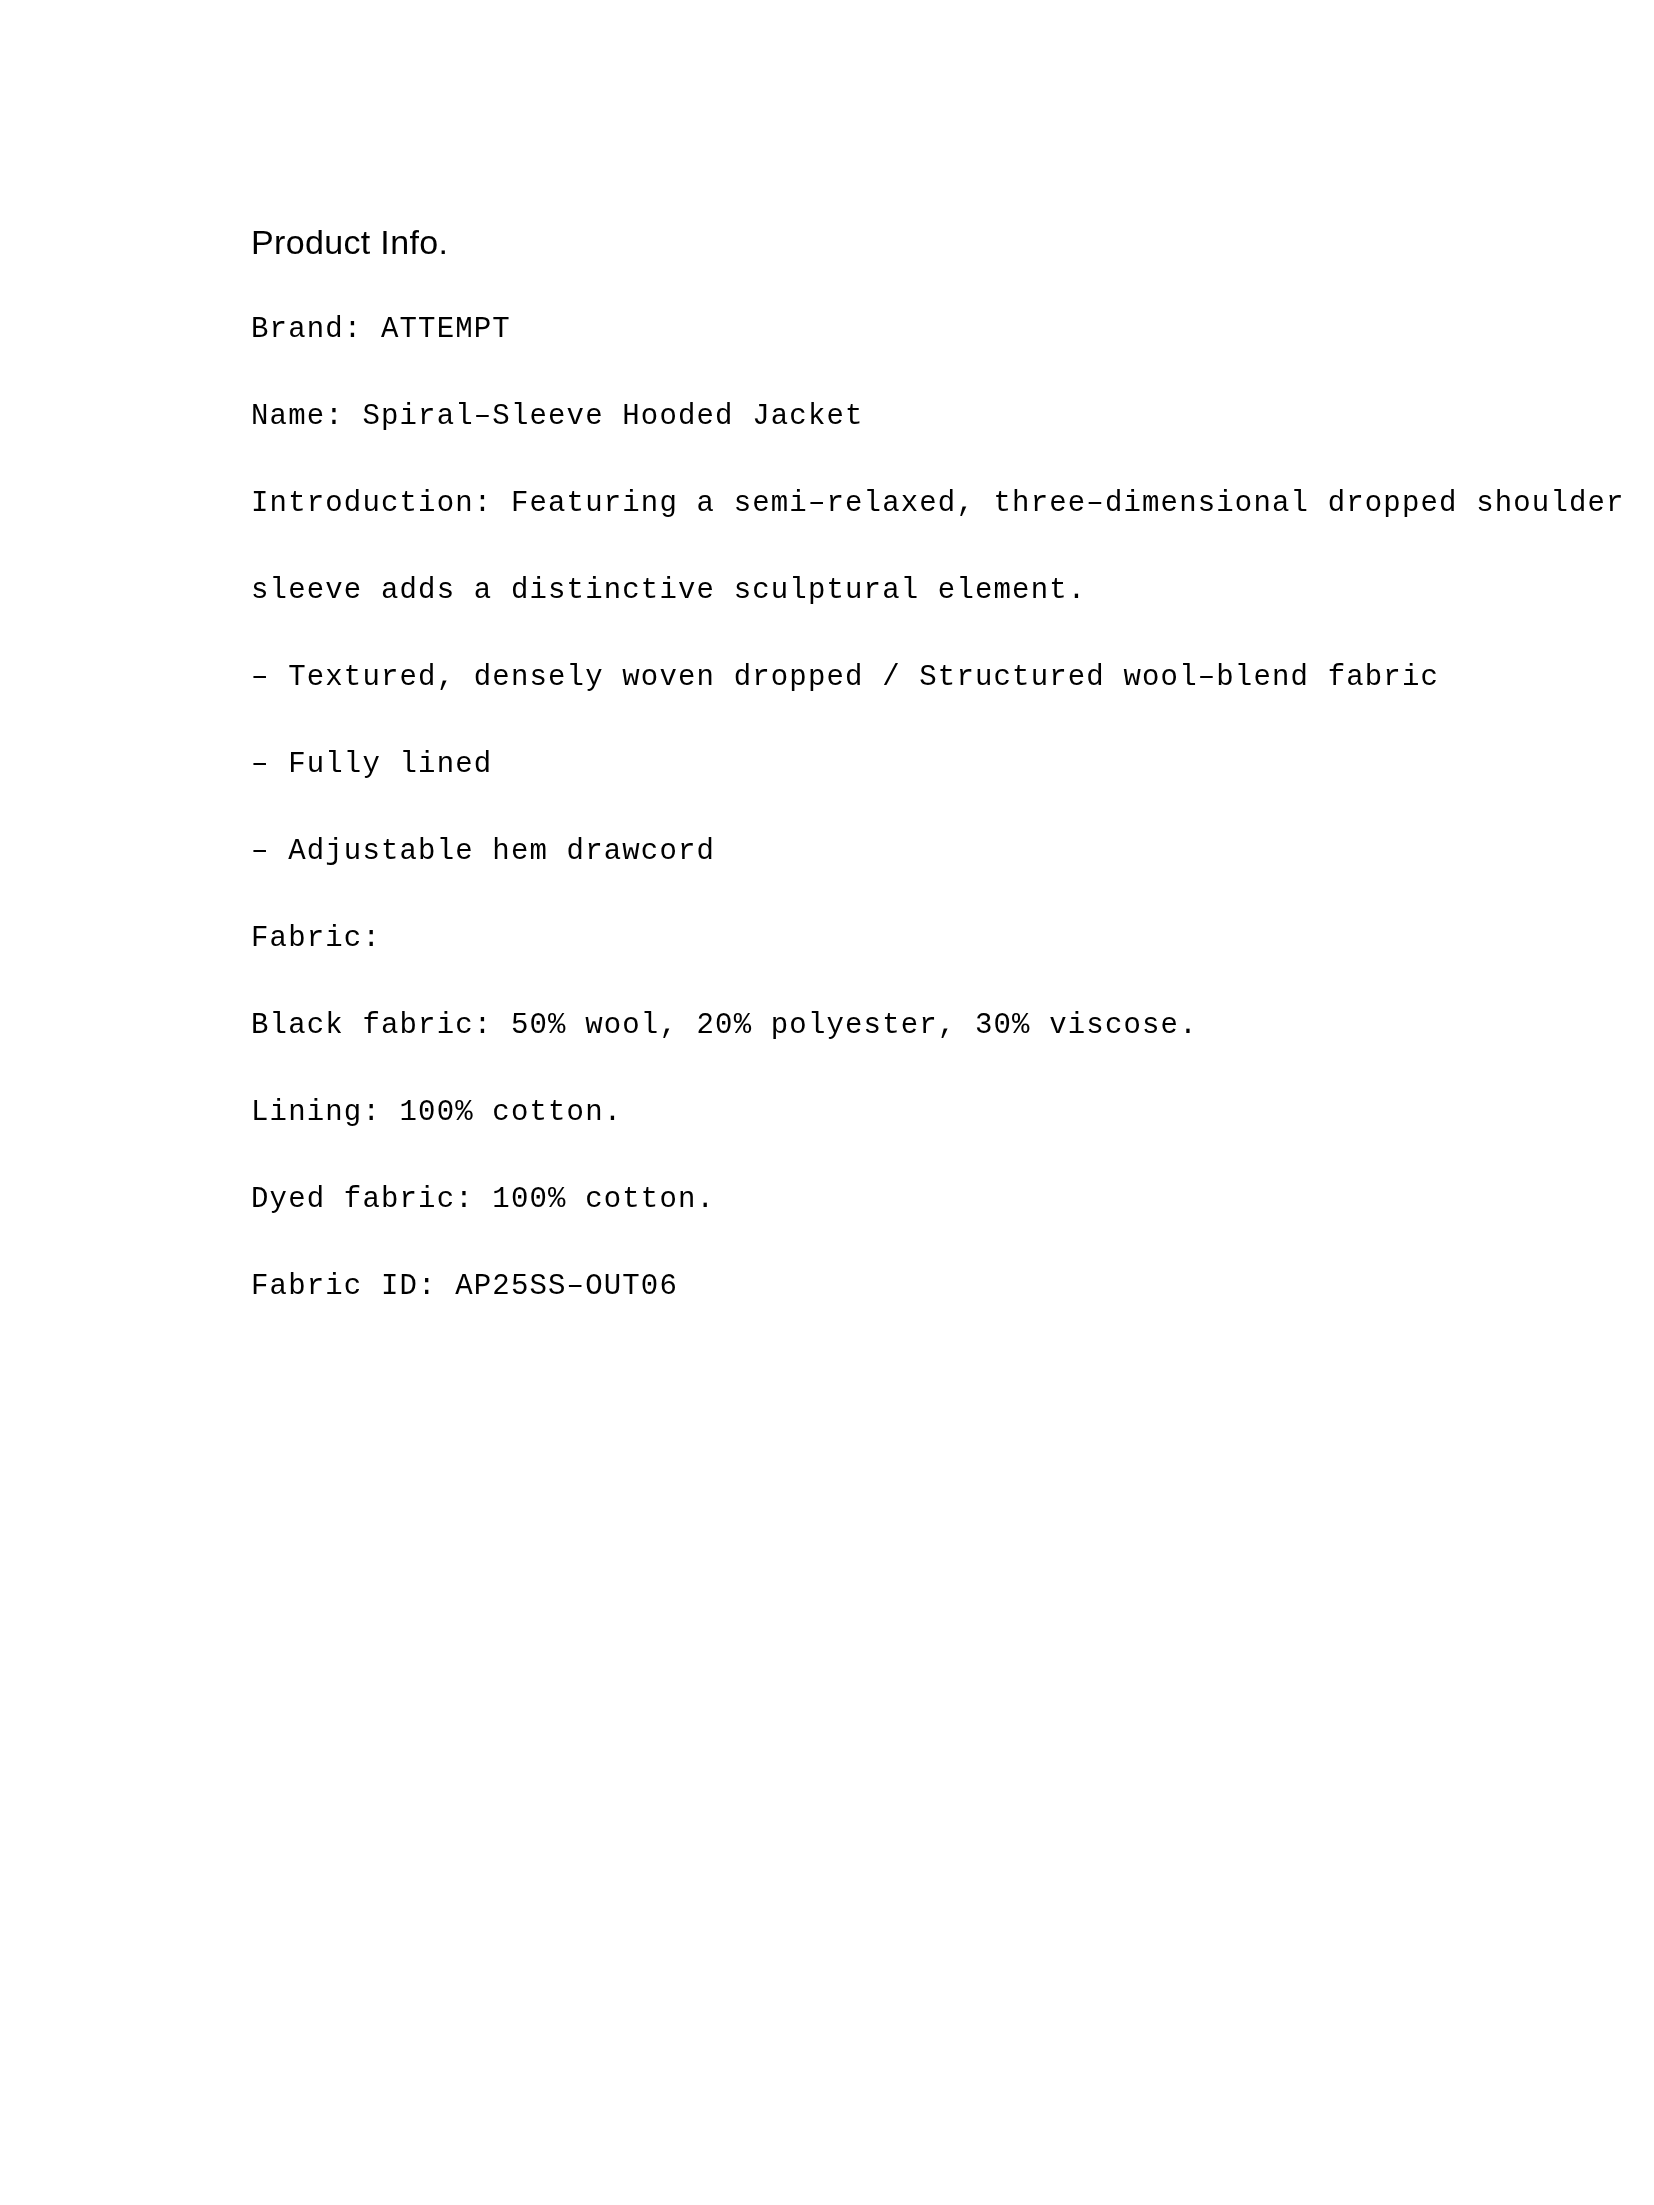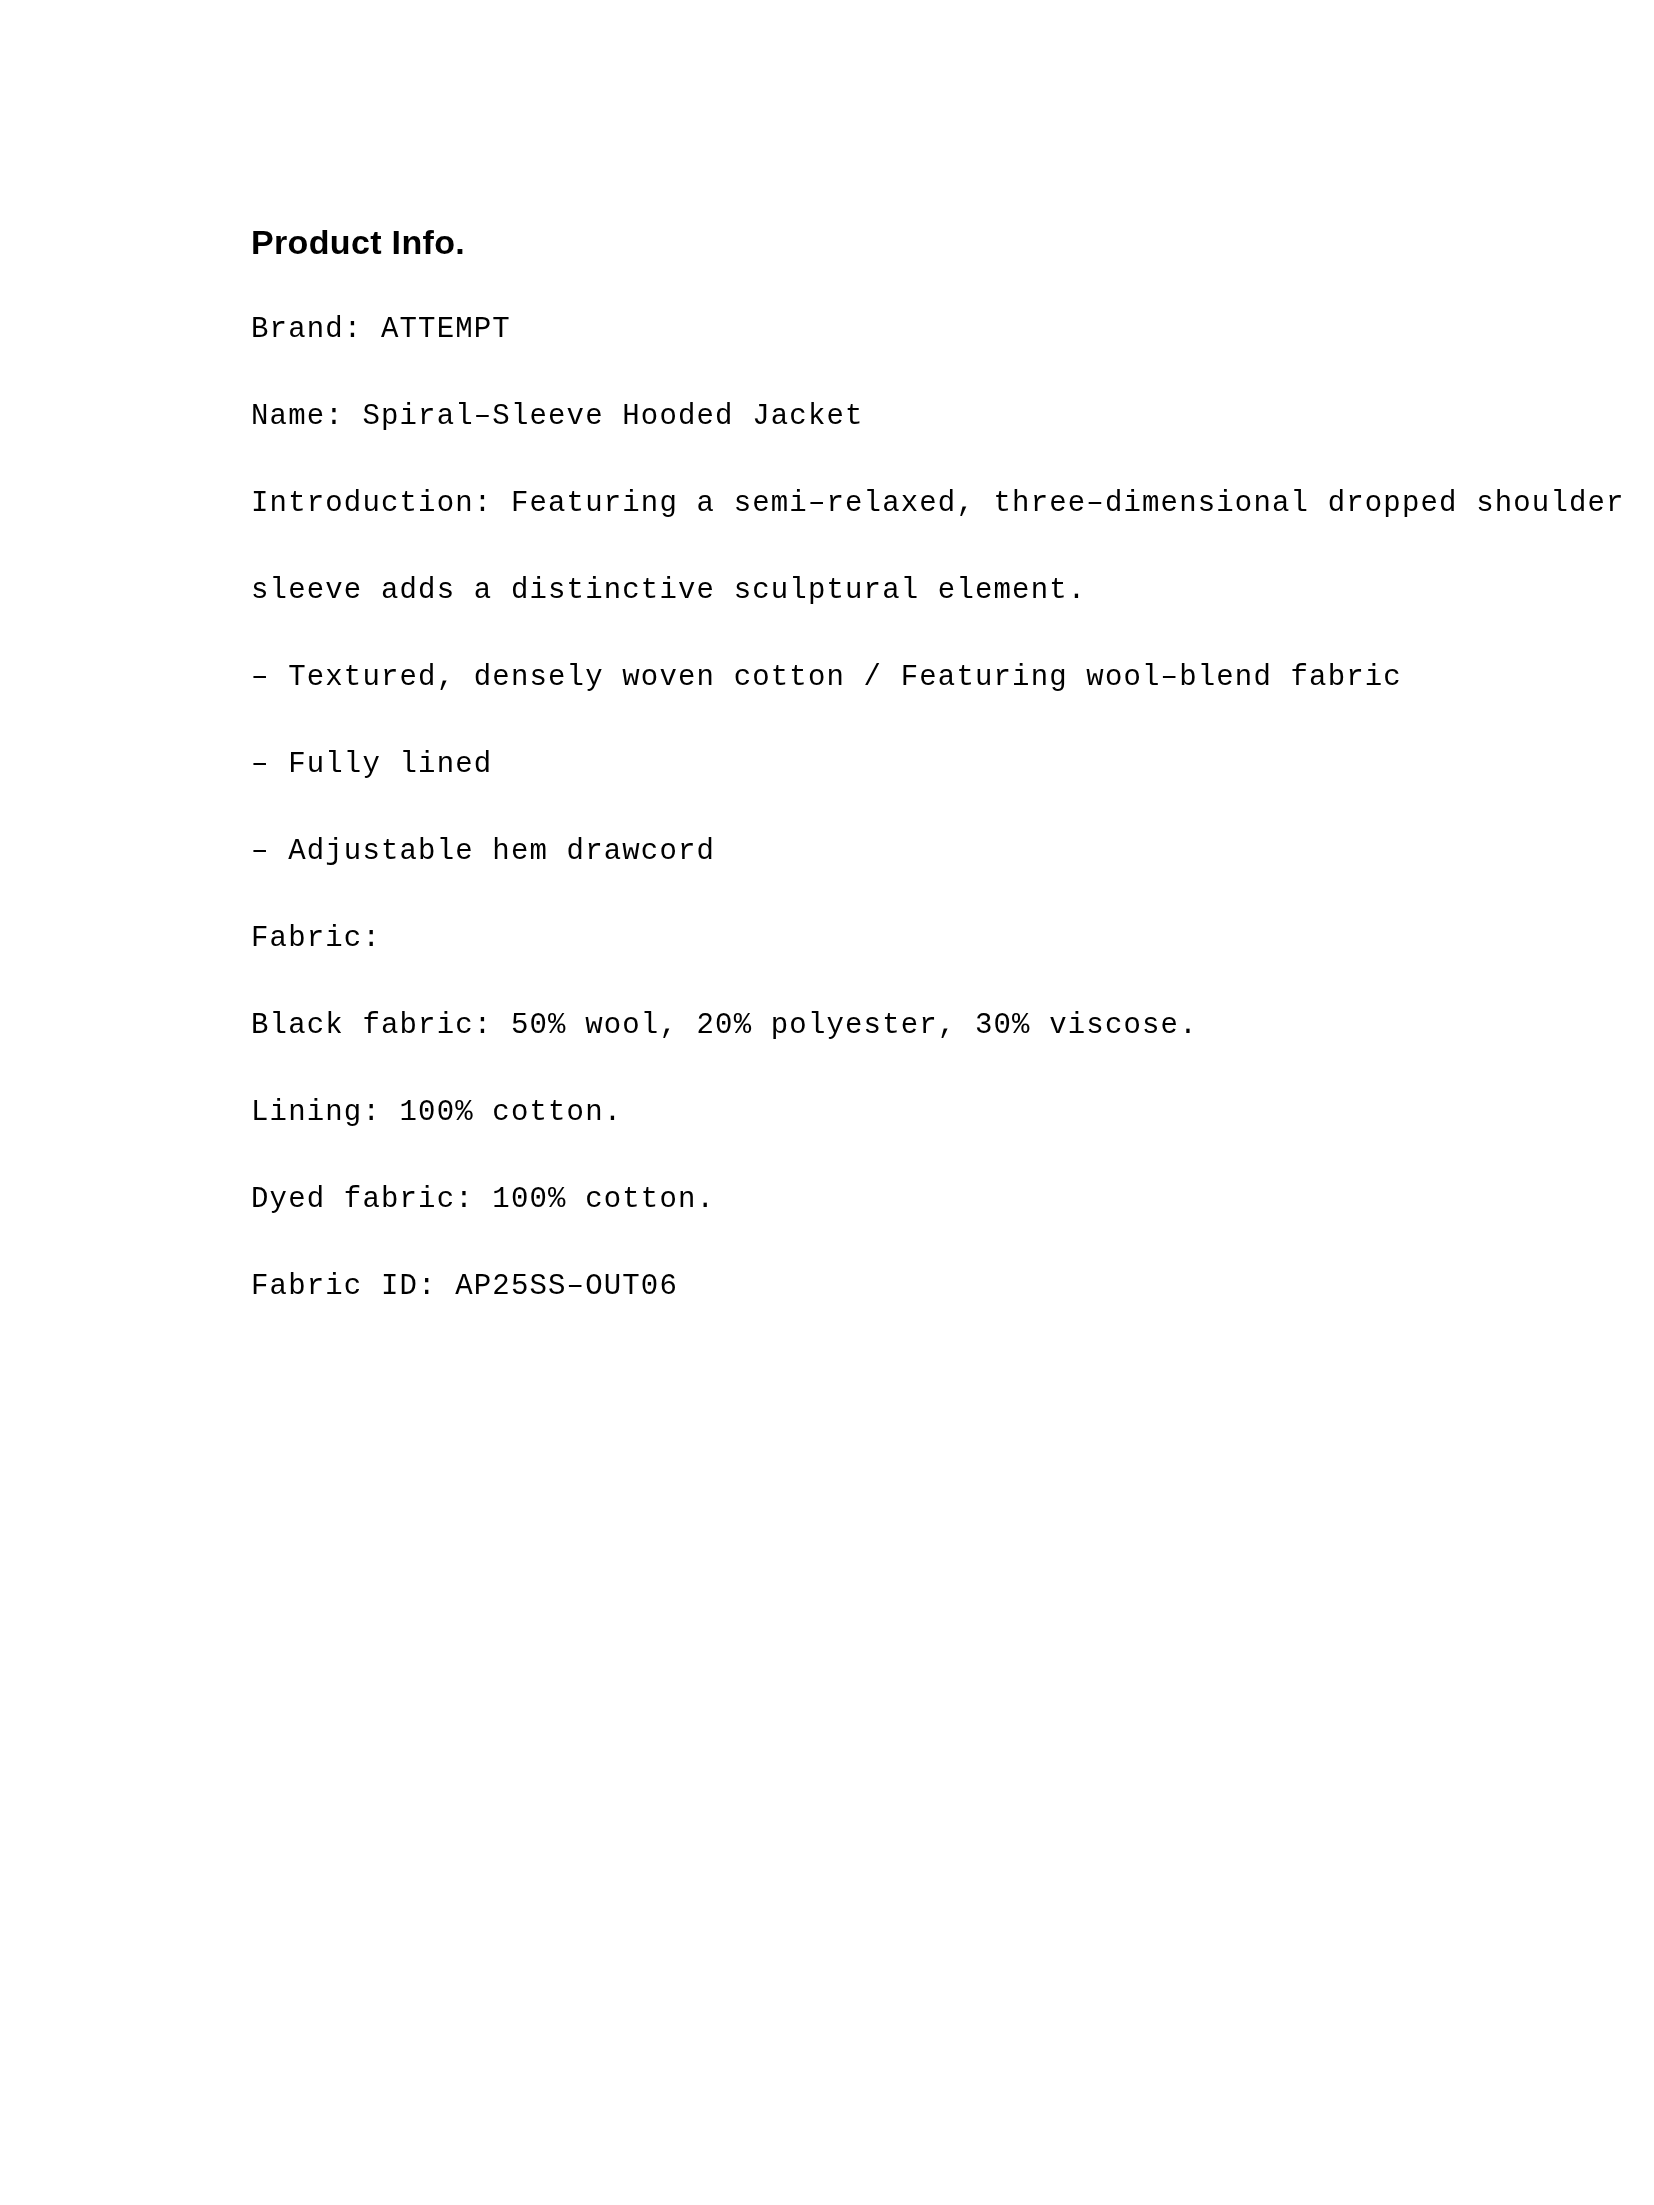--- a/index.html
+++ b/index.html
@@ -23,21 +23,21 @@
     overflow: hidden;
   }
   .text-column {
     position: absolute;
     left: 251px;
     top: 199px;
     width: 1157px;
   }
   .doc-title {
     font-size: 34px;
-    font-weight: 700;
+    font-weight: 400;
     line-height: 87px;
     color: #000000;
     letter-spacing: 0.01em;
     white-space: nowrap;
   }
   .doc-line {
     font-size: 29px;
     font-weight: 400;
     line-height: 87px;
     color: #000000;
@@ -57,21 +57,21 @@
     <div class="doc-line">Brand: ATTEMPT</div>
 
     <div class="doc-line">Name: Spiral–Sleeve Hooded Jacket</div>
 
     <div class="doc-line">Introduction: Featuring a semi–relaxed, three–dimensional dropped shoulder</div>
 
 
     <div class="doc-line">sleeve adds a distinctive sculptural element.</div>
 
 
-    <div class="doc-line">– Textured, densely woven cotton / Featuring wool–blend fabric</div>
+    <div class="doc-line">– Textured, densely woven dropped / Structured wool–blend fabric</div>
 
     <div class="doc-line">– Fully lined</div>
 
     <div class="doc-line">– Adjustable hem drawcord</div>
 
     <div class="doc-line">Fabric:</div>
 
     <div class="doc-line">Black fabric: 50% wool, 20% polyester, 30% viscose.</div>
 
     <div class="doc-line">Lining: 100% cotton.</div>

